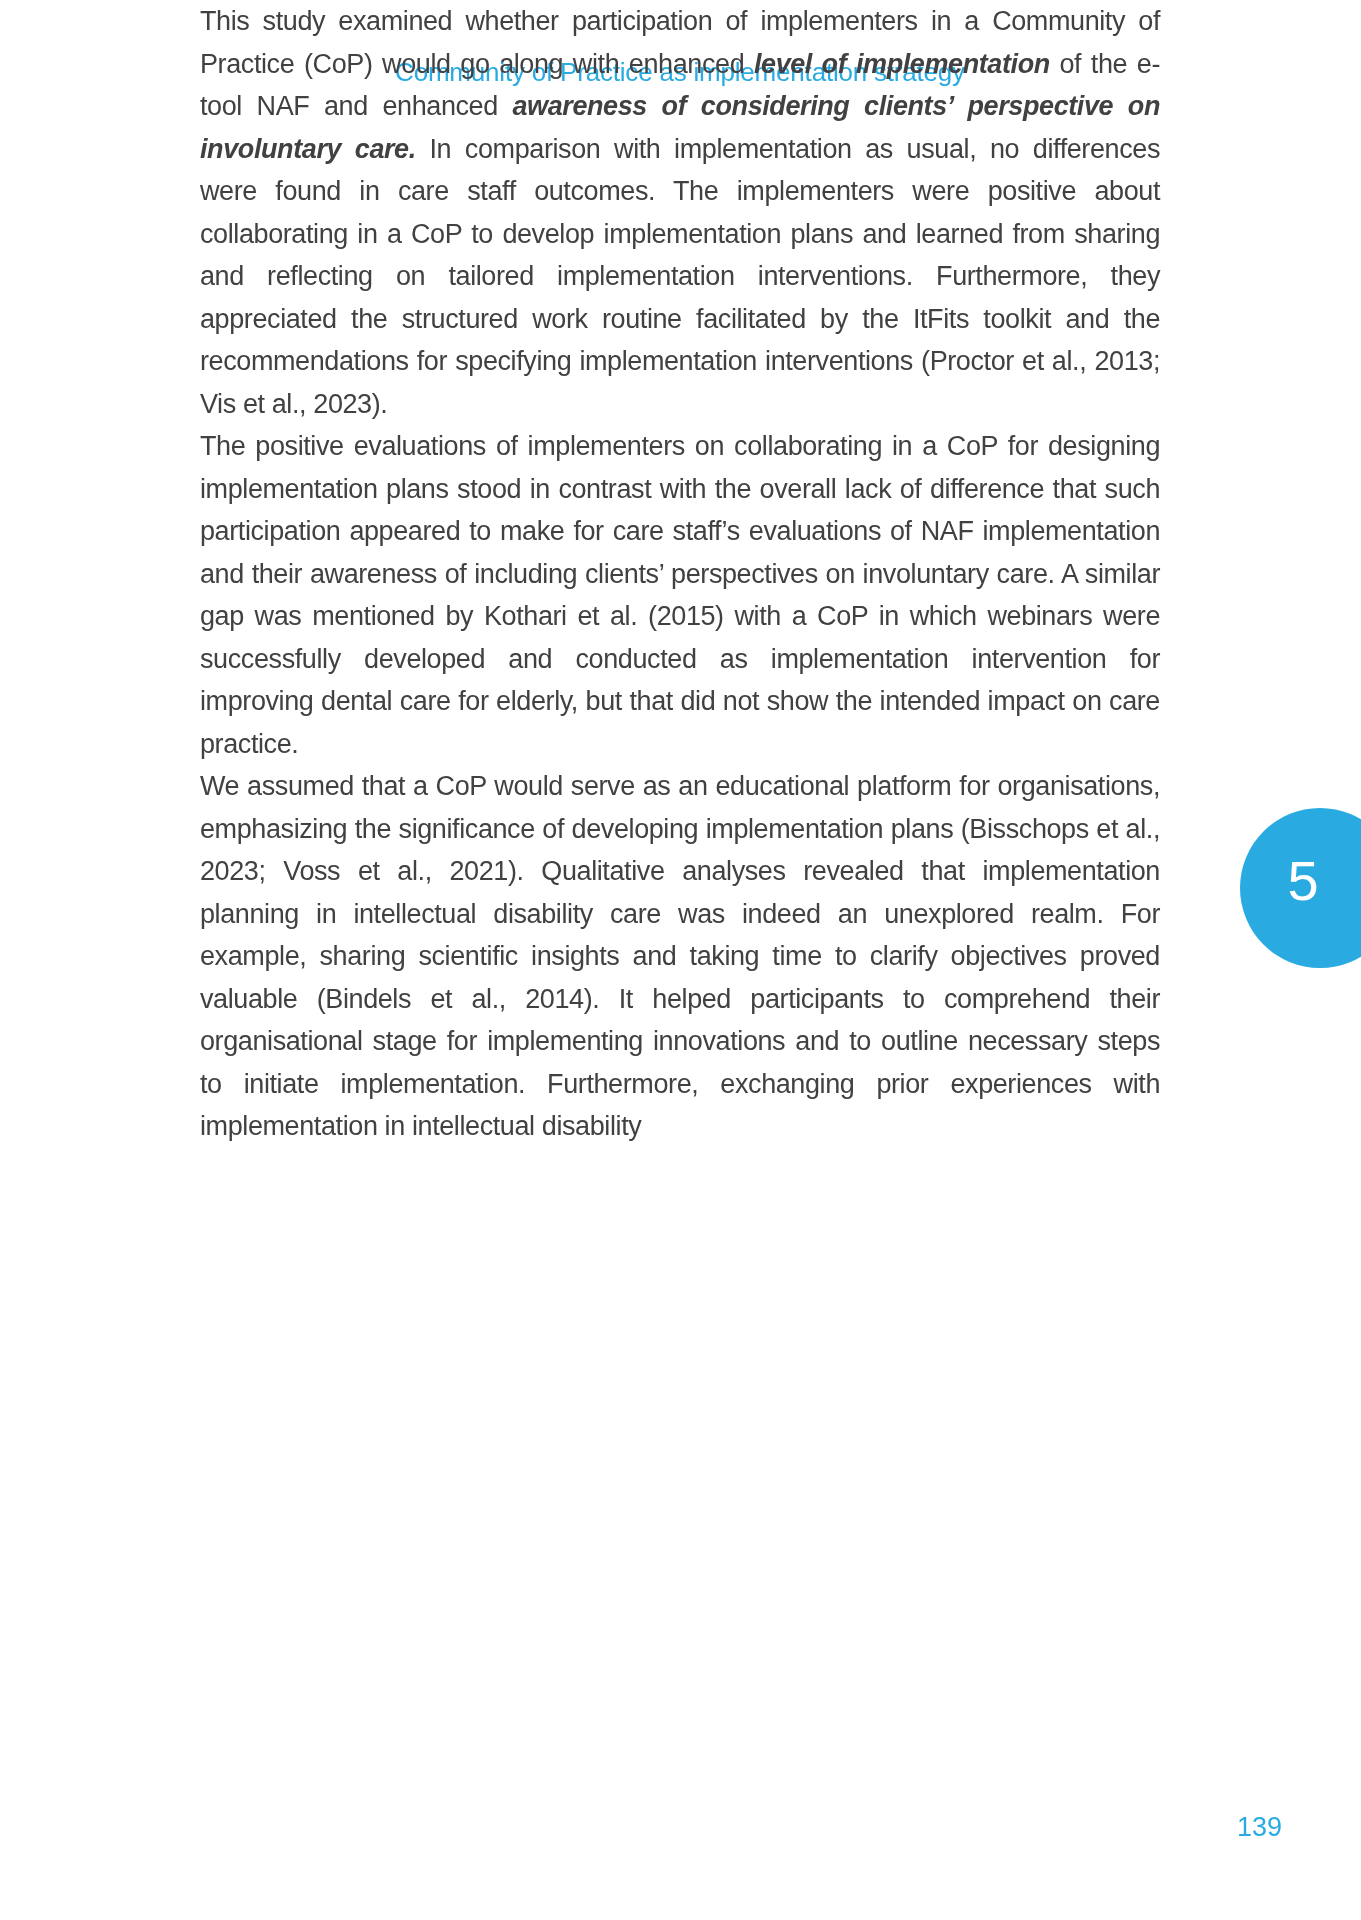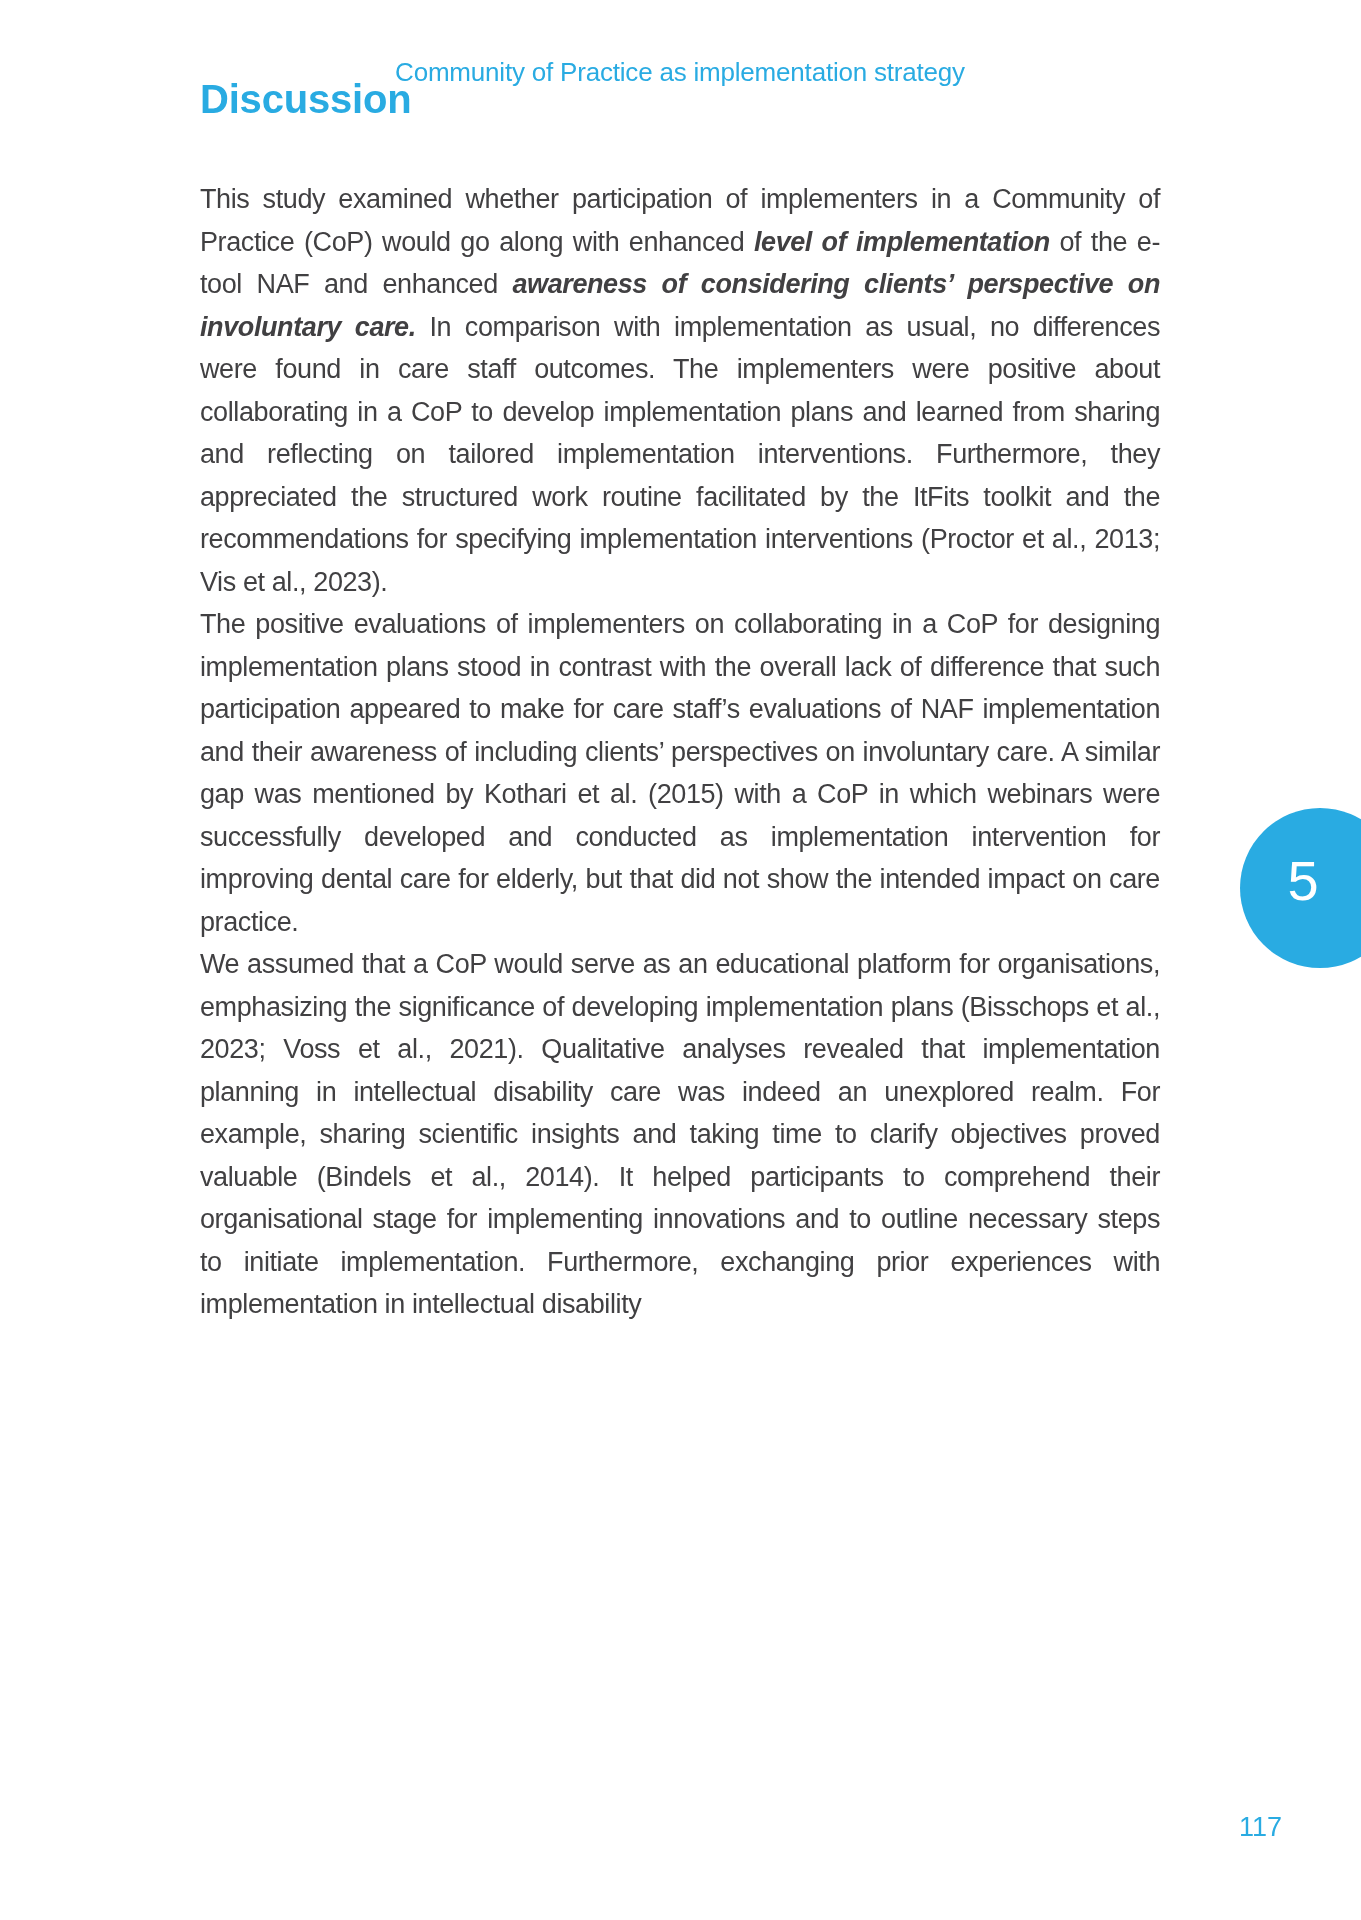--- a/index.html
+++ b/index.html
@@ -81,28 +81,27 @@
 </style>
 </head>
 <body>
 
 <div class="page">
 
   <div class="running-header">Community of Practice as implementation strategy</div>
 
   <div class="content">
 
-    <h1 class="section-heading">Discussion</h1>
 
     <p class="body-paragraph"><span>This study examined whether participation of implementers in a Community of Practice (CoP) would go along with enhanced </span><em>level of implementation</em><span> of the e-tool NAF and enhanced </span><em>awareness of considering clients’ perspective on involuntary care.</em><span> In comparison with implementation as usual, no differences were found in care staff outcomes. The implementers were positive about collaborating in a CoP to develop implementation plans and learned from sharing and reflecting on tailored implementation interventions. Furthermore, they appreciated the structured work routine facilitated by the ItFits toolkit and the recommendations for specifying implementation interventions (Proctor et al., 2013; Vis et al., 2023).</span></p>
 
     <p class="body-paragraph"><span>The positive evaluations of implementers on collaborating in a CoP for designing implementation plans stood in contrast with the overall lack of difference that such participation appeared to make for care staff’s evaluations of NAF implementation and their awareness of including clients’ perspectives on involuntary care. A similar gap was mentioned by Kothari et al. (2015) with a CoP in which webinars were successfully developed and conducted as implementation intervention for improving dental care for elderly, but that did not show the intended impact on care practice.</span></p>
 
     <p class="body-paragraph"><span>We assumed that a CoP would serve as an educational platform for organisations, emphasizing the significance of developing implementation plans (Bisschops et al., 2023; Voss et al., 2021). Qualitative analyses revealed that implementation planning in intellectual disability care was indeed an unexplored realm. For example, sharing scientific insights and taking time to clarify objectives proved valuable (Bindels et al., 2014). It helped participants to comprehend their organisational stage for implementing innovations and to outline necessary steps to initiate implementation. Furthermore, exchanging prior experiences with implementation in intellectual disability</span></p>
   </div>
 
   <div class="chapter-tab">
     <span class="chapter-number">5</span>
   </div>
 
-  <div class="page-number">117</div>
+  <div class="page-number">139</div>
 
 </div>
 
 </body></html>

